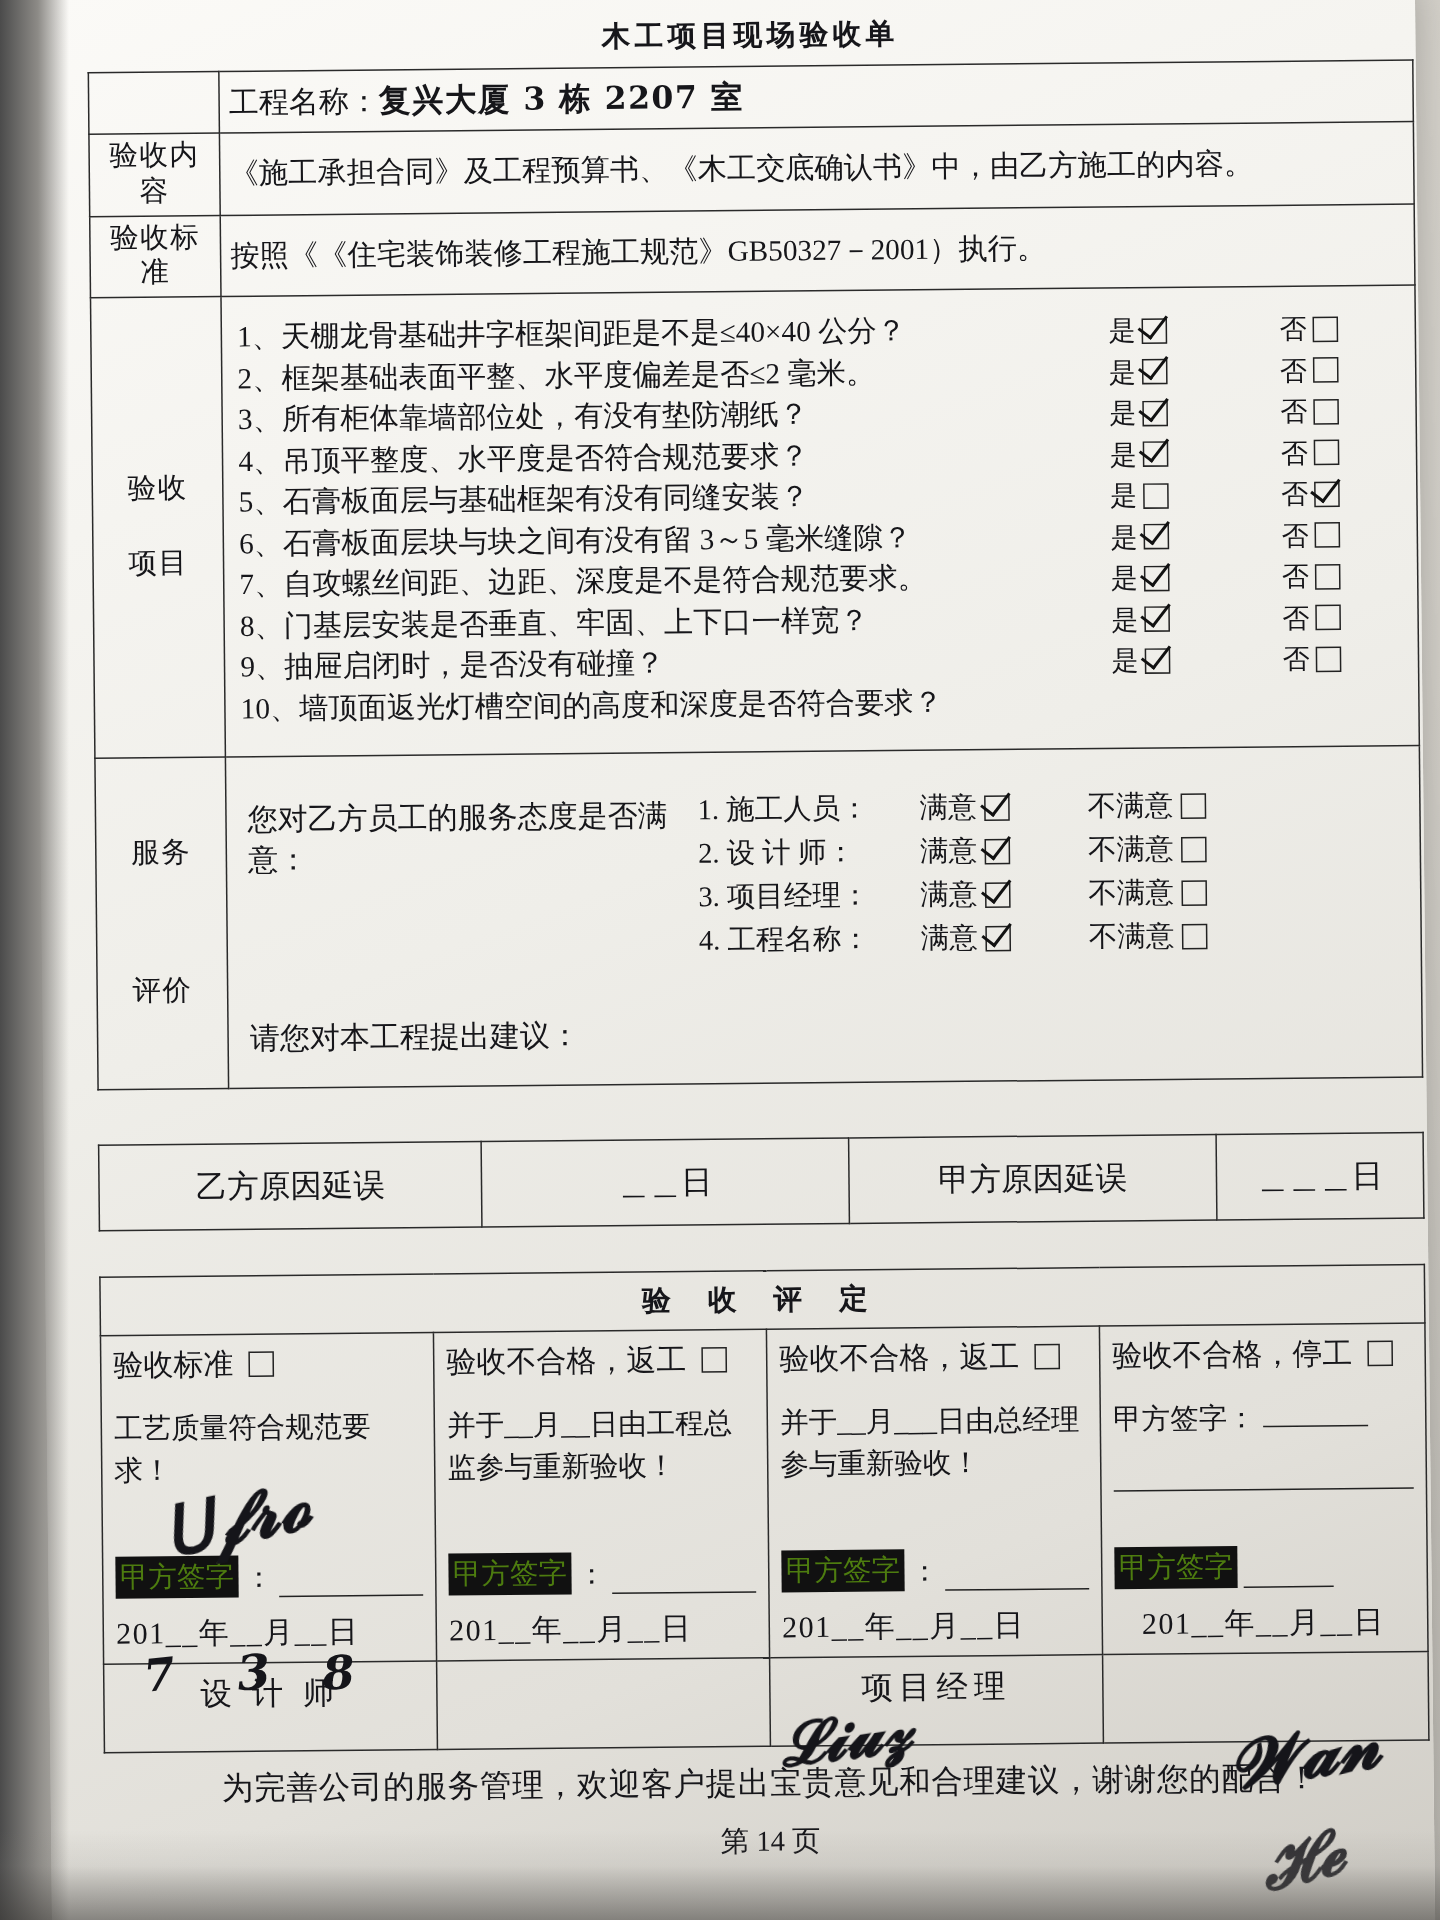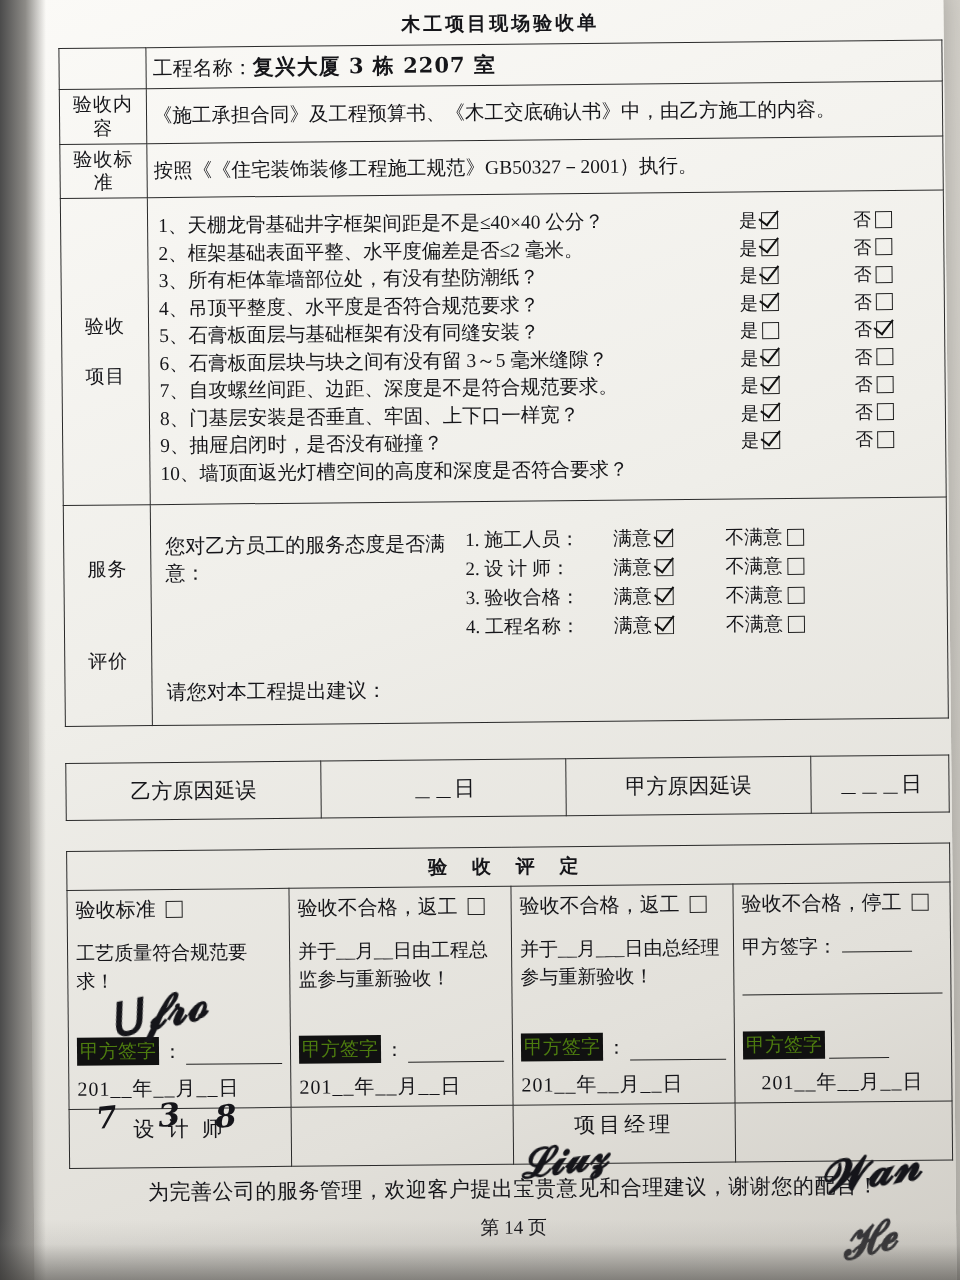--- a/index.html
+++ b/index.html
@@ -403,21 +403,21 @@
                 <span class="svc-sat">
                       <span>满意</span>
                       <span class="box checked"></span>
                     </span>
                 <span class="svc-unsat">
                       <span>不满意</span>
                       <span class="box"></span>
                     </span>
               </div>
               <div class="svc-line">
-                <span class="svc-name"><span>3.</span> <span>验收合格：</span></span>
+                <span class="svc-name"><span>3.</span> <span>项目经理：</span></span>
                 <span class="svc-sat">
                       <span>满意</span>
                       <span class="box checked"></span>
                     </span>
                 <span class="svc-unsat">
                       <span>不满意</span>
                       <span class="box"></span>
                     </span>
               </div>
               <div class="svc-line">

